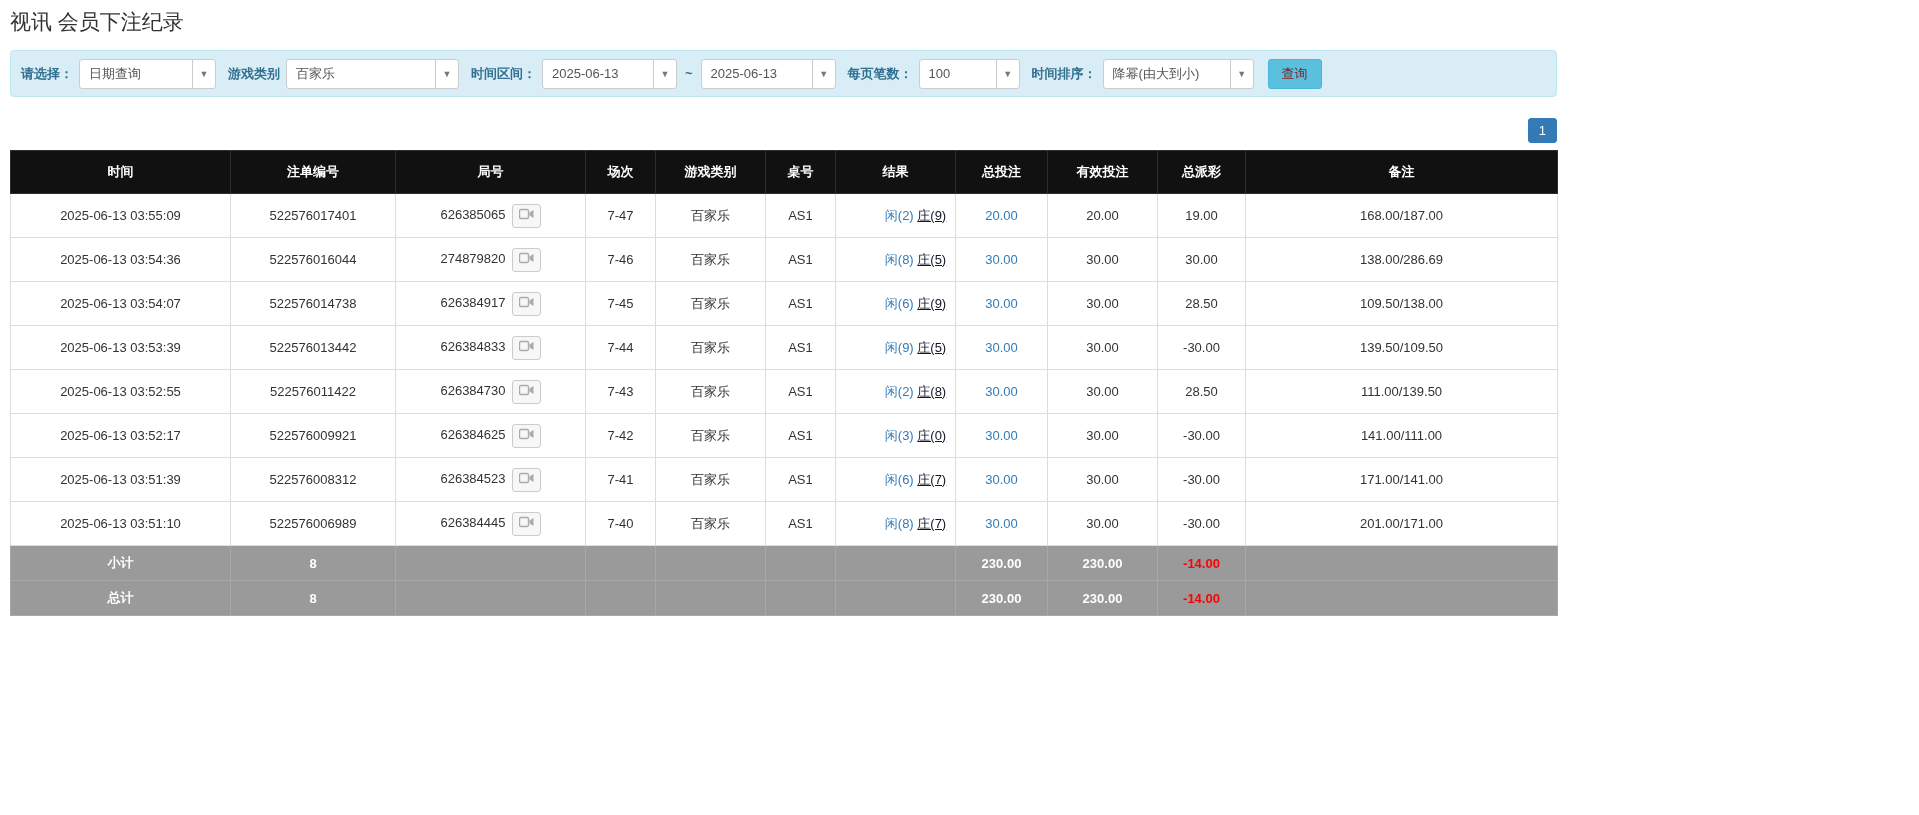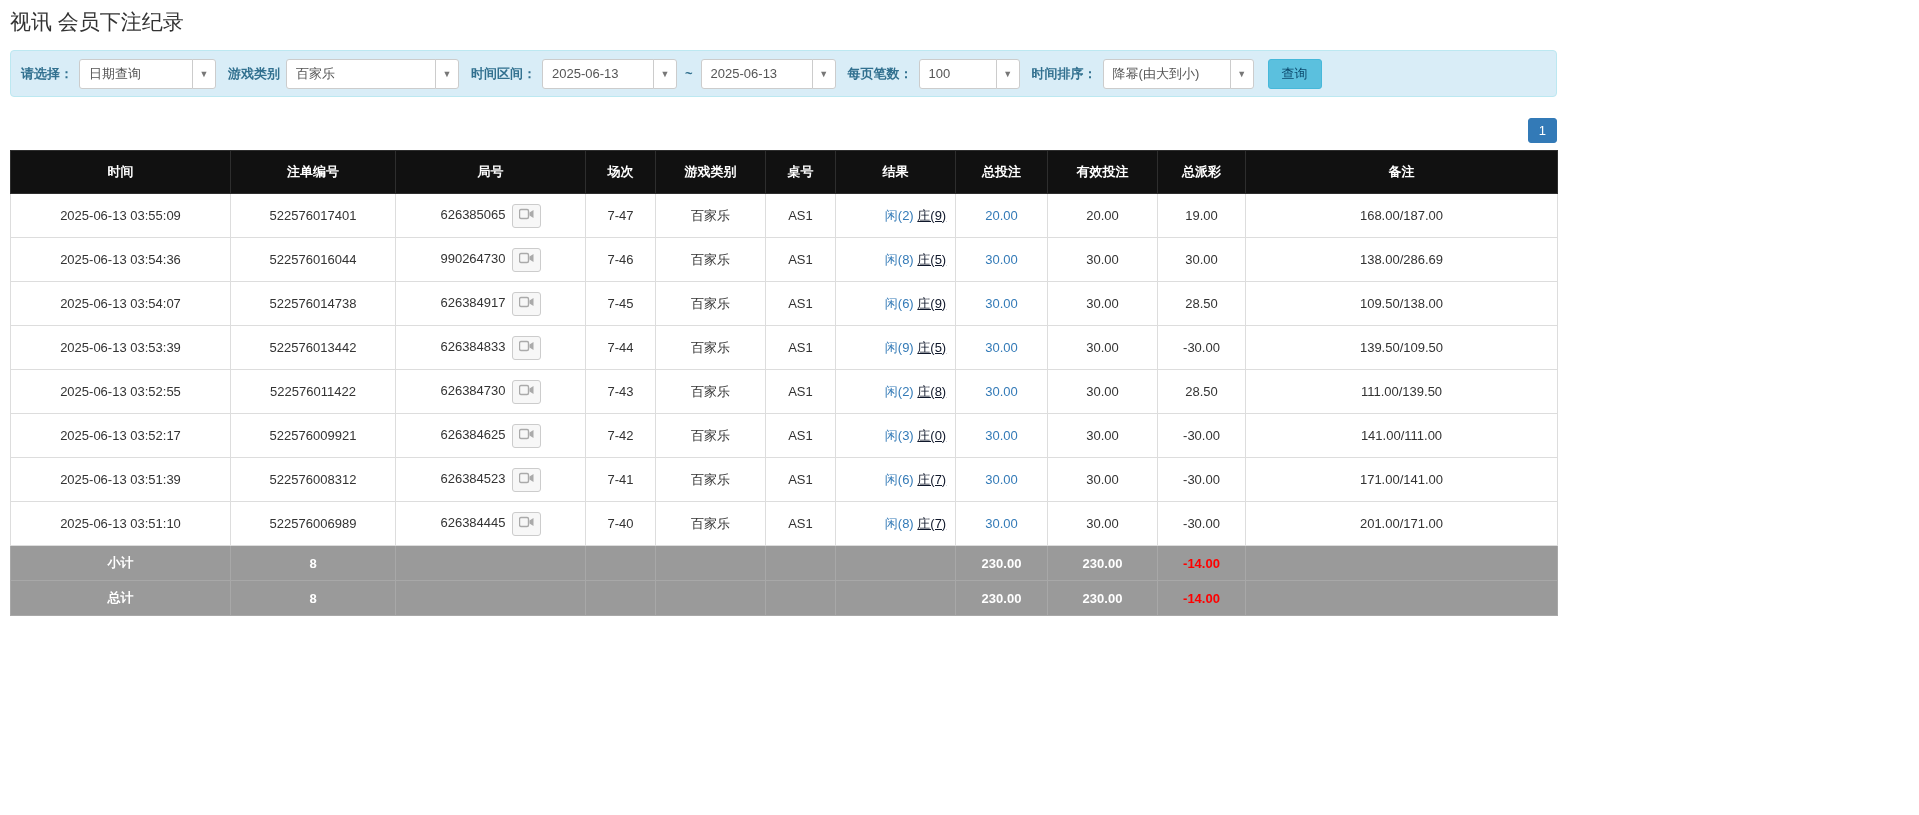--- a/index.html
+++ b/index.html
@@ -37,21 +37,21 @@
     font-family: inherit; background:#fff;
   }
   .w-select { width:114px; }
   .w-game { width:150px; }
   .w-date { width:112px; }
   .w-size { width:78px; }
   .w-sort { width:128px; }
   .tilde { color:#31708f; font-weight:bold; padding:0 2px; }
   .search-btn {
     margin-left:8px; height:30px; padding:0 13px; cursor:pointer;
-    background:#5bc0de; border:1px solid #46b8da; color:#0c4a6e;
+    background:#5bc0de; border:1px solid #46b8da; color:#7f1d1d;
     border-radius:3px; font-size:13px; font-family:inherit;
   }
 
   
   .summary-bar {
     margin-top:15px; background:#dff0d8; border:1px solid #d6e9c6; border-radius:4px;
     padding:12px 12px; display:flex; justify-content:space-between; align-items:center;
     height:43px;
   }
   .summary-left { color:#555; }
@@ -205,21 +205,21 @@
     <td><span class="tbet-link">20.00</span></td>
     <td>20.00</td>
     <td>19.00</td>
     <td>168.00/187.00</td>
   </tr>
 
   <tr>
     <td>2025-06-13 03:54:36</td>
     <td>522576016044</td>
     <td>
-      <span>990264730</span><button class="replay-btn">
+      <span>274879820</span><button class="replay-btn">
               <span><svg width="15" height="12" viewBox="0 0 15 12">
                   <rect x="0.5" y="1.5" width="9" height="9" rx="1.5" fill="none" stroke="#aaaaaa" stroke-width="1.4"></rect>
                   <polygon points="10.5,4.5 14.5,2 14.5,10 10.5,7.5" fill="#aaaaaa"></polygon>
                 </svg></span>
             </button>
     </td>
     <td>7-46</td>
     <td>百家乐</td>
     <td>AS1</td>
     <td>

